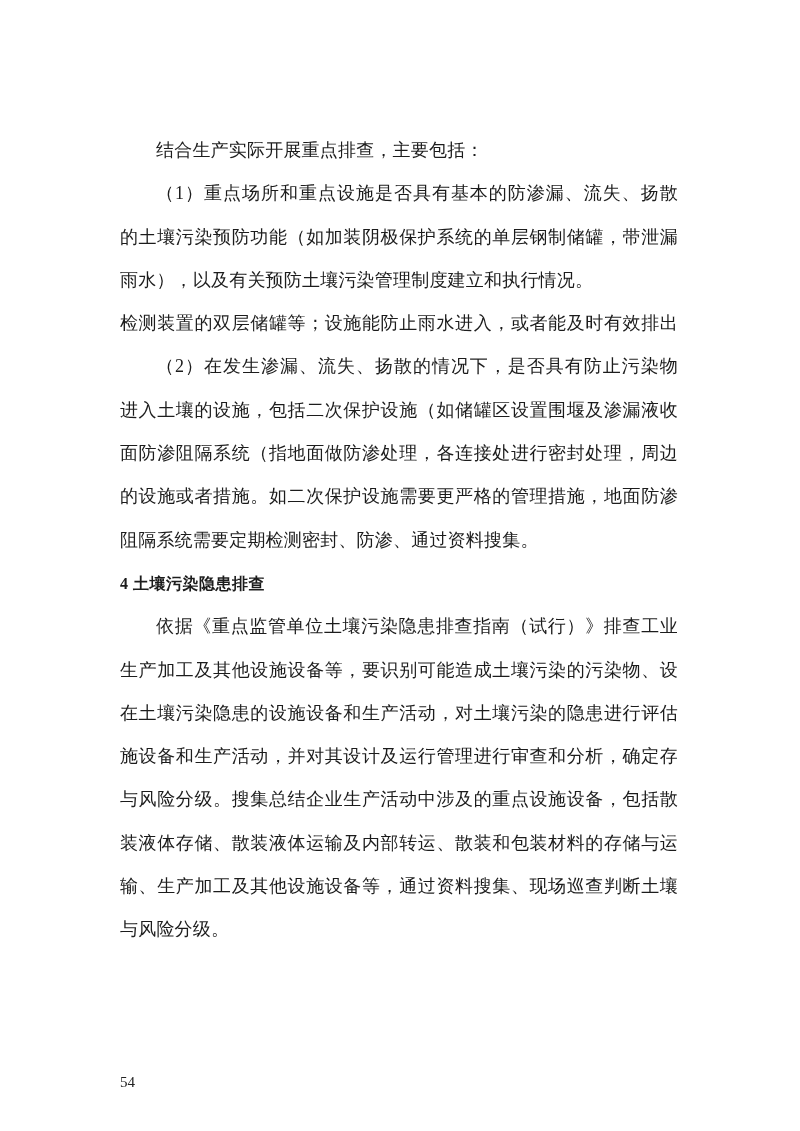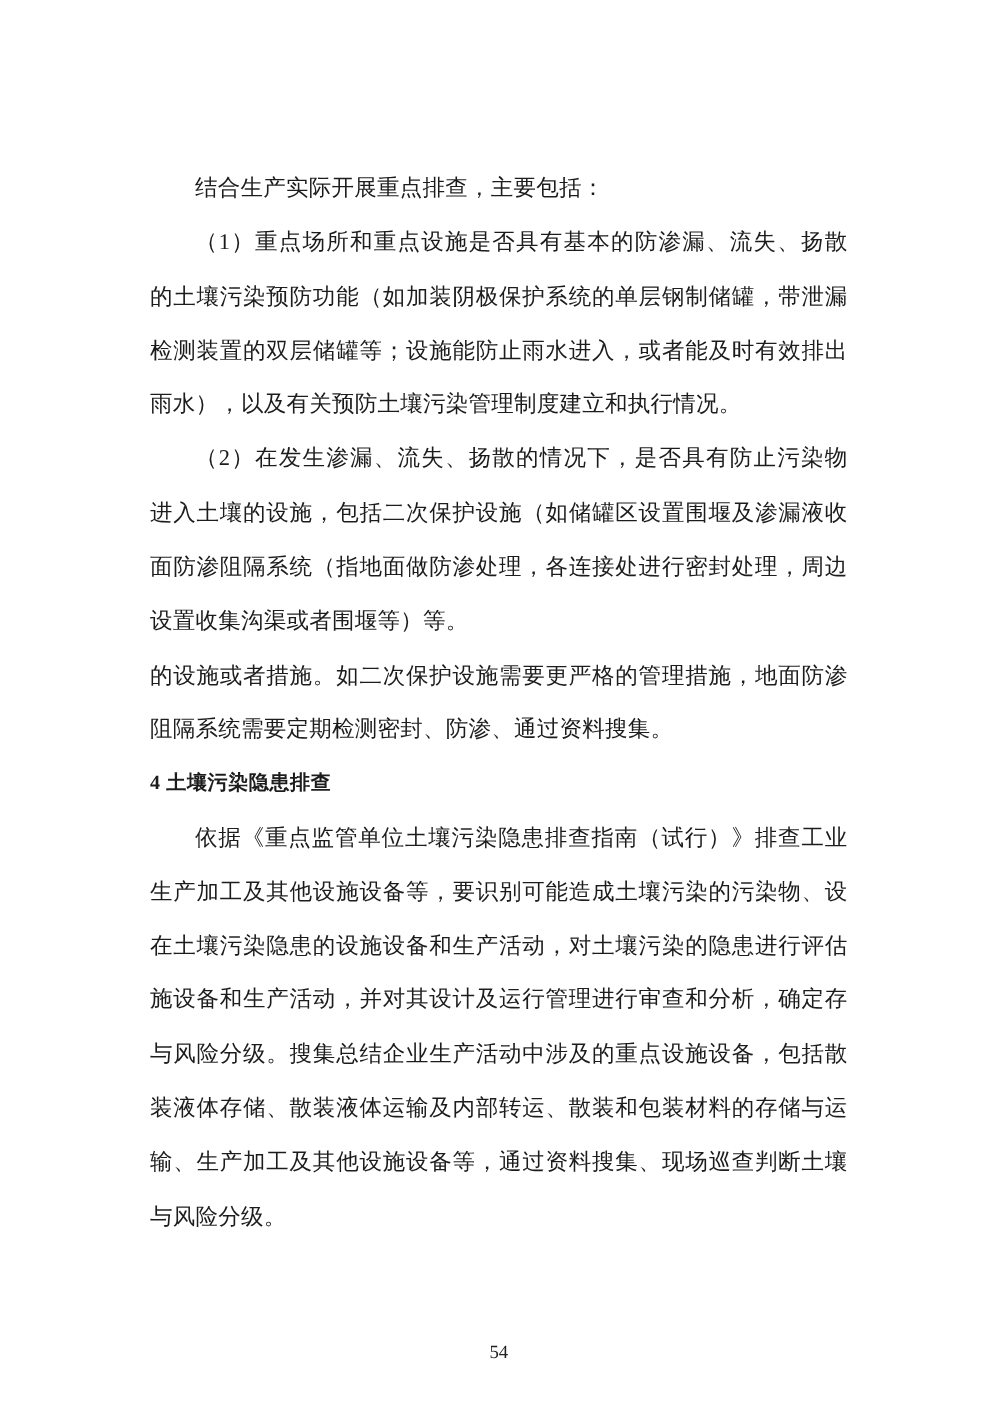--- a/index.html
+++ b/index.html
@@ -42,40 +42,39 @@
   .line.heading {
     font-size: 16px;
     font-weight: bold;
     letter-spacing: 0.5px;
   }
   .pagenum {
     position: absolute;
     left: 120px;
     top: 1032px;
     width: 558px;
-    text-align: center;
+    text-align: left;
     font-size: 15px;
     line-height: 22px;
     color: #222222;
   }
 </style>
 </head>
 <body>
 
 <div class="page">
   <div class="textblock">
     <div class="line ind">结合生产实际开展重点排查，主要包括：</div>
     <div class="line ind just">（1）重点场所和重点设施是否具有基本的防渗漏、流失、扬散</div>
     <div class="line just">的土壤污染预防功能（如加装阴极保护系统的单层钢制储罐，带泄漏</div>
+    <div class="line">雨水），以及有关预防土壤污染管理制度建立和执行情况。</div>
     <div class="line just">检测装置的双层储罐等；设施能防止雨水进入，或者能及时有效排出</div>
-    <div class="line">雨水），以及有关预防土壤污染管理制度建立和执行情况。</div>
     <div class="line ind just">（2）在发生渗漏、流失、扬散的情况下，是否具有防止污染物</div>
     <div class="line just">进入土壤的设施，包括二次保护设施（如储罐区设置围堰及渗漏液收</div>
     <div class="line just">面防渗阻隔系统（指地面做防渗处理，各连接处进行密封处理，周边</div>
-    <div class="line">设置收集沟渠或者围堰等）等。</div>
     <div class="line just">的设施或者措施。如二次保护设施需要更严格的管理措施，地面防渗</div>
     <div class="line">阻隔系统需要定期检测密封、防渗、通过资料搜集。</div>
     <div class="line heading">4 土壤污染隐患排查</div>
     <div class="line ind just">依据《重点监管单位土壤污染隐患排查指南（试行）》排查工业</div>
     <div class="line just">生产加工及其他设施设备等，要识别可能造成土壤污染的污染物、设</div>
     <div class="line just">在土壤污染隐患的设施设备和生产活动，对土壤污染的隐患进行评估</div>
     <div class="line just">施设备和生产活动，并对其设计及运行管理进行审查和分析，确定存</div>
     <div class="line just">与风险分级。搜集总结企业生产活动中涉及的重点设施设备，包括散</div>
     <div class="line just">装液体存储、散装液体运输及内部转运、散装和包装材料的存储与运</div>
     <div class="line just">输、生产加工及其他设施设备等，通过资料搜集、现场巡查判断土壤</div>

